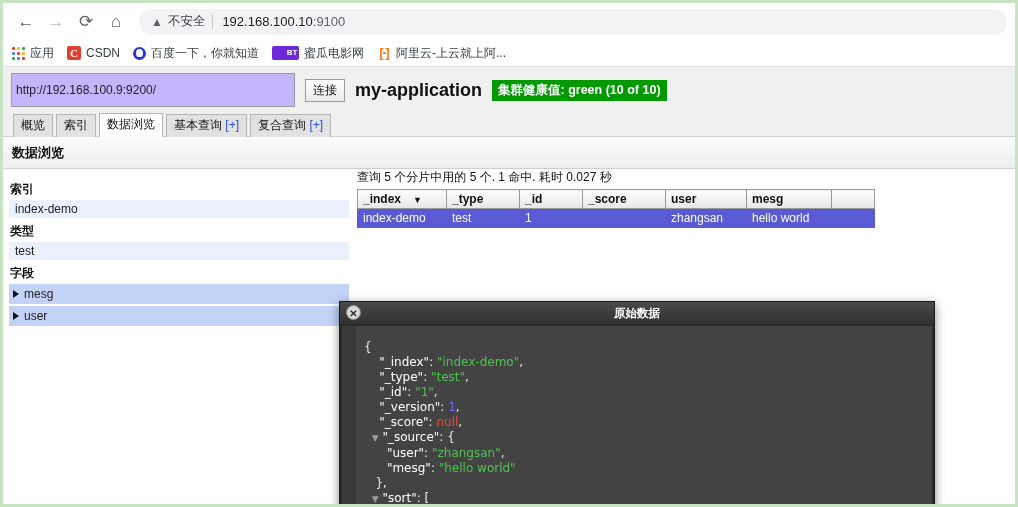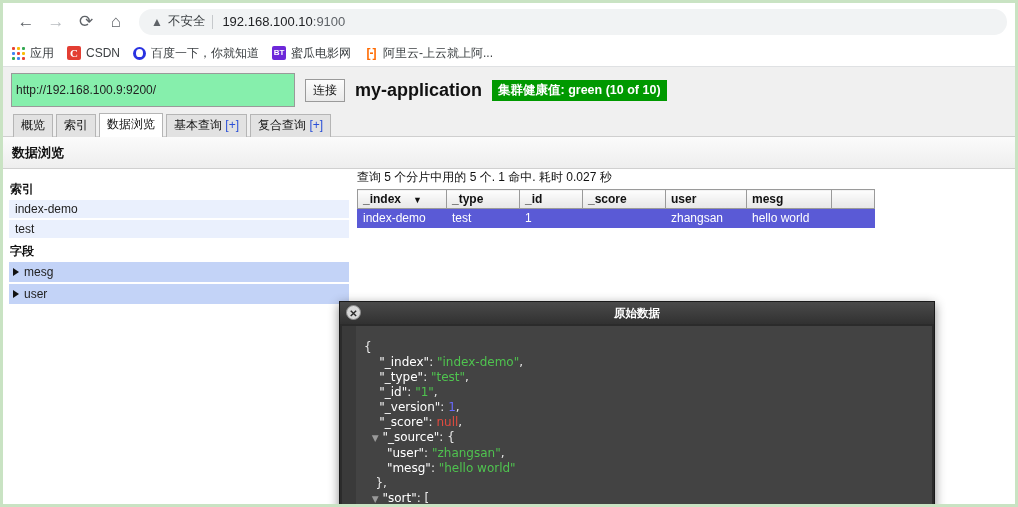--- a/index.html
+++ b/index.html
@@ -132,20 +132,21 @@
   }
   .ic-bt {
     width: 14px; height: 14px;
     background: #6d28d9;
     color: #fff;
     font-size: 8px;
     font-weight: bold;
     line-height: 14px;
     text-align: center;
     border-radius: 2px;
+    padding-left: 13px;
   }
   .ic-aliyun {
     width: 14px; height: 13px;
     color: #ff6a00;
     font-size: 12px;
     font-weight: bold;
     line-height: 13px;
     text-align: center;
     letter-spacing: -1px;
   }
@@ -171,21 +172,21 @@
     font-size: 25px;
     font-weight: bold;
     color: #111111;
     letter-spacing: -0.4px;
     font-family: "DejaVu Sans", sans-serif;
   }
   .es-url-input {
     width: 284px;
     height: 19px;
     border: 1px solid #9a9a9a;
-    background: #86efac;
+    background: #c4b5fd;
     font-size: 12px;
     color: #222;
     padding: 16px 4px;
     box-sizing: border-box;
     font-family: "Liberation Sans", sans-serif;
   }
   .es-connect {
     border: 1px solid #9a9a9a;
     background: linear-gradient(#fdfdfd, #eaeaea);
     font-size: 12px;
@@ -481,20 +482,21 @@
       </div>
     </div>
 
     <div class="es-title">数据浏览</div>
 
     <div class="es-body">
 
       <div class="es-side">
         <div class="es-group-label">索引</div>
         <div class="es-item">index-demo</div>
+        <div class="es-group-label">类型</div>
         <div class="es-item">test</div>
         <div class="es-group-label">字段</div>
         <div class="es-field">
           <span class="tri"></span>
           <span>mesg</span>
         </div>
         <div class="es-field">
           <span class="tri"></span>
           <span>user</span>
         </div>

